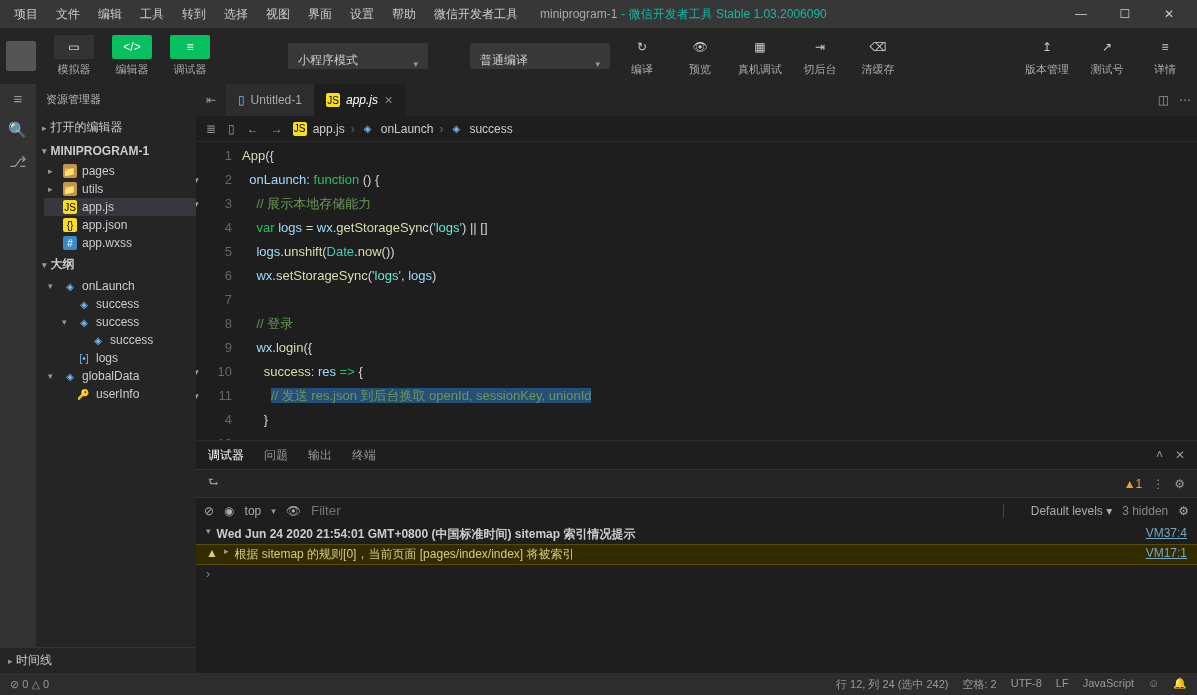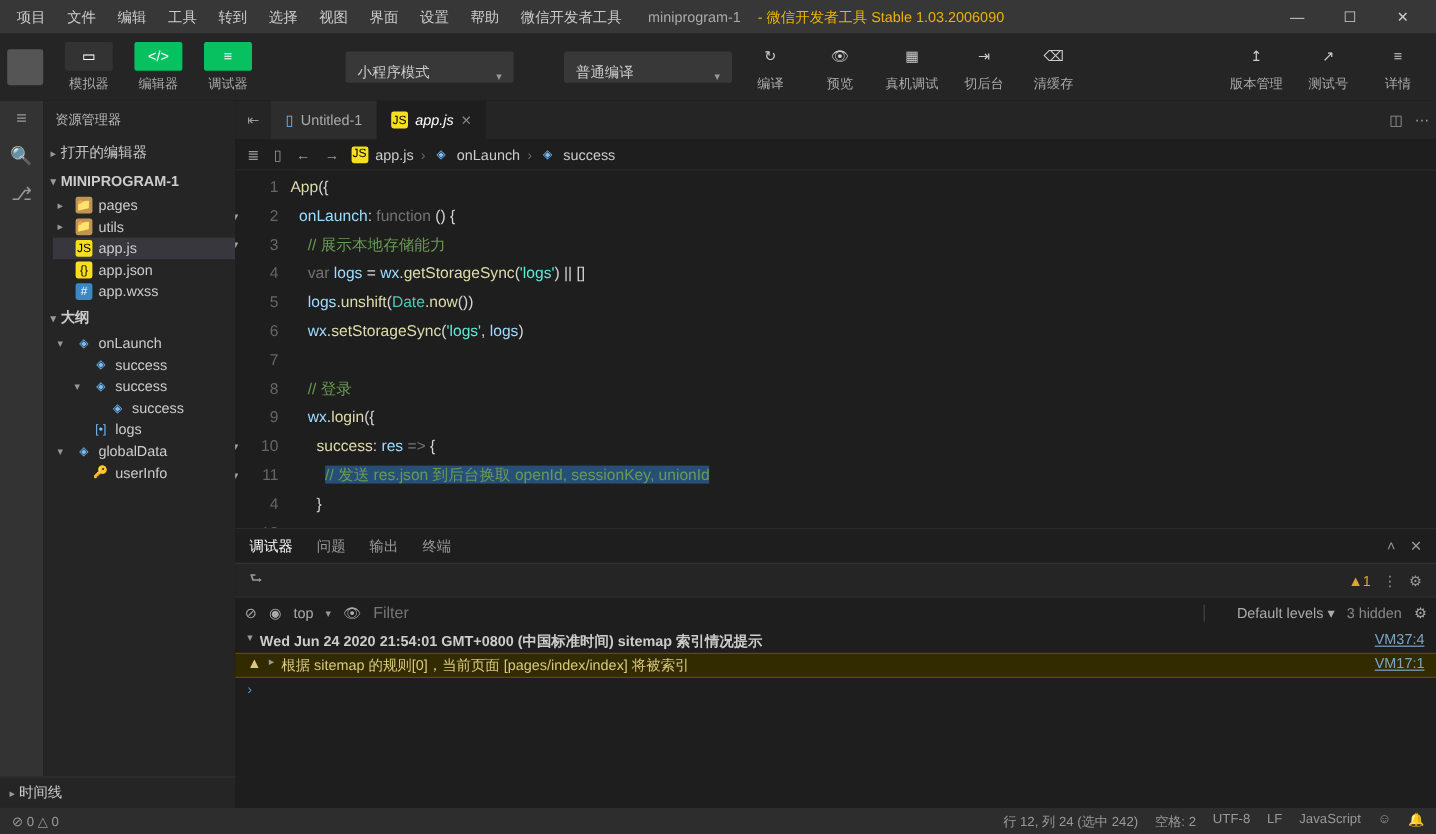--- a/index.html
+++ b/index.html
@@ -1,20 +1,20 @@
 <!DOCTYPE html>
 <html><head>
 <meta charset="utf-8">
 <style>
 * { margin:0; padding:0; box-sizing:border-box; font-family:"Microsoft YaHei",sans-serif; }
 body { background:#1e1e1e; color:#ccc; width:1197px; height:695px; overflow:hidden; font-size:12px; }
 .menubar { height:28px; background:#373737; display:flex; align-items:center; padding:0 6px; gap:2px; }
 .menubar .mi { padding:4px 8px; color:#ccc; cursor:pointer; }
 .menubar .title { margin-left:12px; color:#aaa; }
-.menubar .title2 { color:#eab308; margin-left:12px;text-align:center; }
+.menubar .title2 { color:#14b8a6; margin-left:2px;text-align:center; }
 .winctl { margin-left:auto; display:flex; gap:0; }
 .winctl span { width:44px; height:28px; display:flex; align-items:center; justify-content:center; color:#ccc; cursor:pointer; }
 
 .toolbar { height:56px; background:#252526; display:flex; align-items:center; padding:0 6px; gap:6px; }
 .avatar { width:30px; height:30px; background:#555; border-radius:2px; margin-right:6px; }
 .tbtn { display:flex; flex-direction:column; align-items:center; gap:3px; padding:2px 6px; min-width:46px; }
 .tbtn .ic { width:40px; height:24px; background:#333; border-radius:2px; display:flex; align-items:center; justify-content:center; color:#fff; }
 .tbtn .ic.green { background:#07c160; }
 .tbtn .lbl { font-size:11px; color:#aaa; }
 .dd { height:26px; background:#383838; border-radius:2px; padding:0 10px; display:flex; align-items:flex-end; gap:8px; color:#ccc; min-width:140px; justify-content:space-between; }
@@ -53,21 +53,21 @@
 .bcrumb .sep { color:#666; }
 
 .code { flex:1; display:flex; font-family:Consolas,monospace; font-size:13px; overflow:hidden; }
 .gutter { width:46px; text-align:right; padding:2px 10px 0 0; color:#666; background:#1e1e1e; }
 .gutter .ln { height:24px; line-height:24px; position:relative; }
 .gutter .fold { position:absolute; left:-2px; color:#aaa; font-size:9px; }
 .lines { flex:1; padding-top:2px; }
 .lines .l { height:24px; line-height:24px; white-space:pre; }
 .tok-com { color:#6a9955; }
 .tok-fn { color:#dcdcaa; }
-.tok-kw { color:#737373; }
+.tok-kw { color:#22c55e; }
 .tok-var { color:#9cdcfe; }
 .tok-str { color:#5eead4; }
 .tok-pun { color:#d4d4d4; }
 .tok-id { color:#4ec9b0; }
 .hl { background:#264f78; }
 
 .panel { height:233px; background:#1e1e1e; border-top:1px solid #2a2a2a; display:flex; flex-direction:column; }
 .ptabs { height:28px; display:flex; align-items:center; padding:0 12px; gap:20px; color:#999; }
 .ptabs .pt { cursor:pointer; }
 .ptabs .pt.active { color:#fff; }

